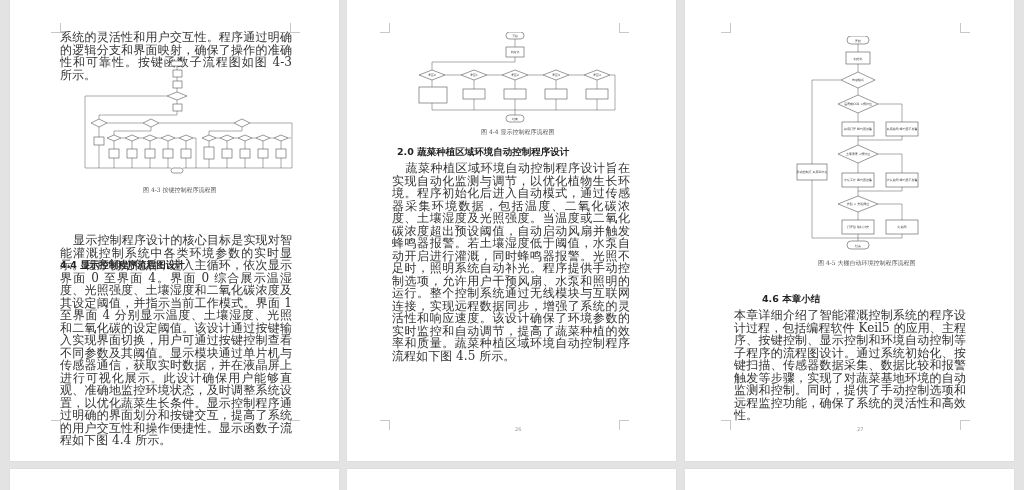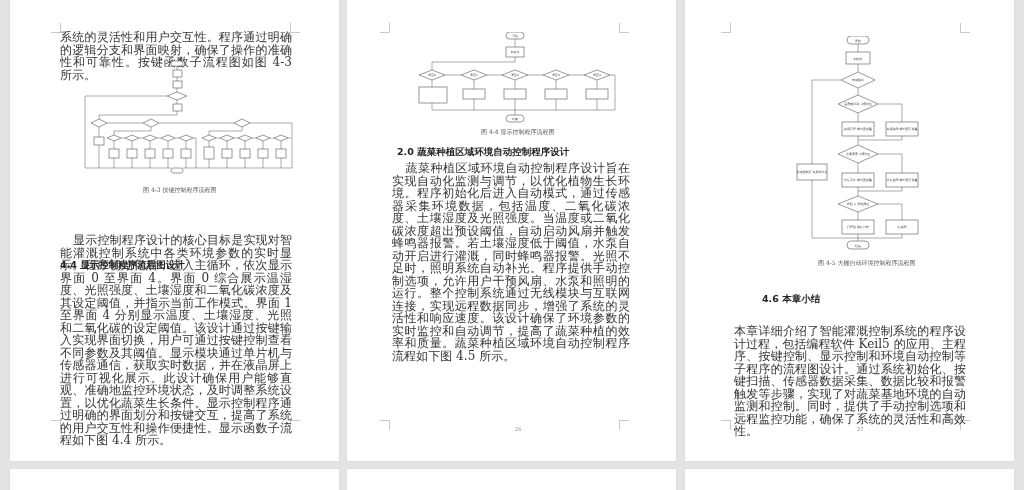--- a/index.html
+++ b/index.html
@@ -195,20 +195,20 @@
       <text x="107" y="192">灯关闭</text>
       <text x="17" y="137">手动控制打 风扇和水泵</text>
       <text x="63" y="210.5">结束</text>
     </g>
   </svg>
 
   <div class="caption" style="left:133px; top:261px;">图 4-5  大棚自动环境控制程序流程图</div>
 
   <div class="heading" style="left:49px; top:295px;margin-left:28px;">4.6  本章小结</div>
 
-  <div class="para" style="left:49px; top:327px; width:232px;">本章详细介绍了智能灌溉控制系统的程序设计过程，包括编程软件 Keil5 的应用、主程序、按键控制、显示控制和环境自动控制等子程序的流程图设计。通过系统初始化、按键扫描、传感器数据采集、数据比较和报警触发等步骤，实现了对蔬菜基地环境的自动监测和控制。同时，提供了手动控制选项和远程监控功能，确保了系统的灵活性和高效性。</div>
+  <div class="para" style="left:49px; top:311px; width:232px;">本章详细介绍了智能灌溉控制系统的程序设计过程，包括编程软件 Keil5 的应用、主程序、按键控制、显示控制和环境自动控制等子程序的流程图设计。通过系统初始化、按键扫描、传感器数据采集、数据比较和报警触发等步骤，实现了对蔬菜基地环境的自动监测和控制。同时，提供了手动控制选项和远程监控功能，确保了系统的灵活性和高效性。</div>
 
   <div class="pnum" style="left:172px; top:428px;">27</div>
 </div>
 
 <div class="page" style="left:10px; top:469px; width:329px; height:40px;"></div>
 <div class="page" style="left:347px; top:469px; width:329px; height:40px;"></div>
 <div class="page" style="left:685px; top:469px; width:329px; height:40px;"></div>
 
 </body></html>

